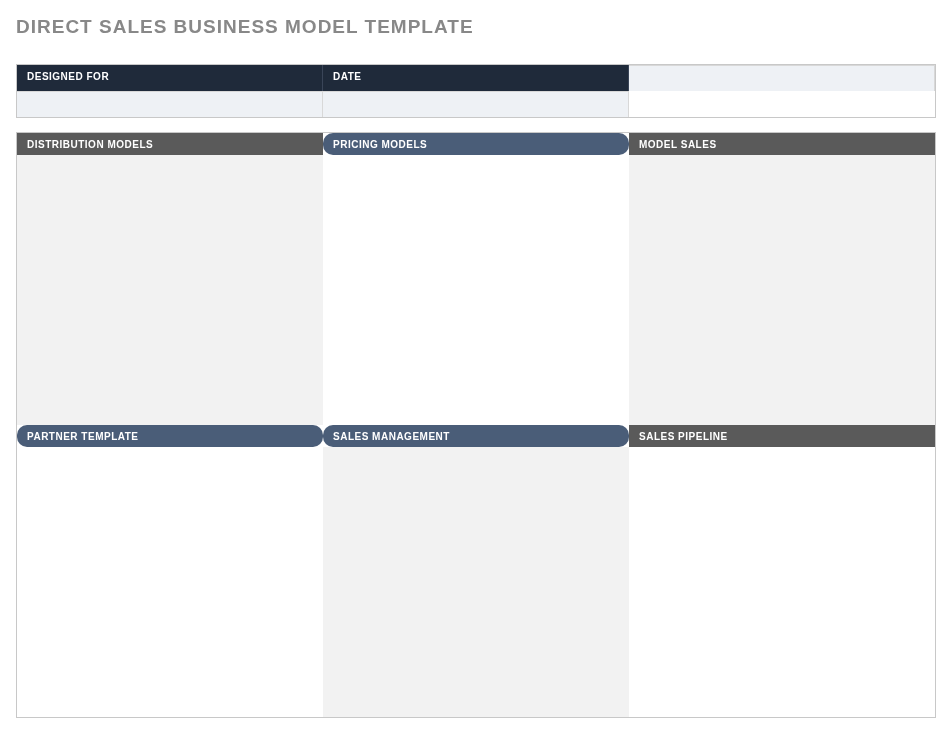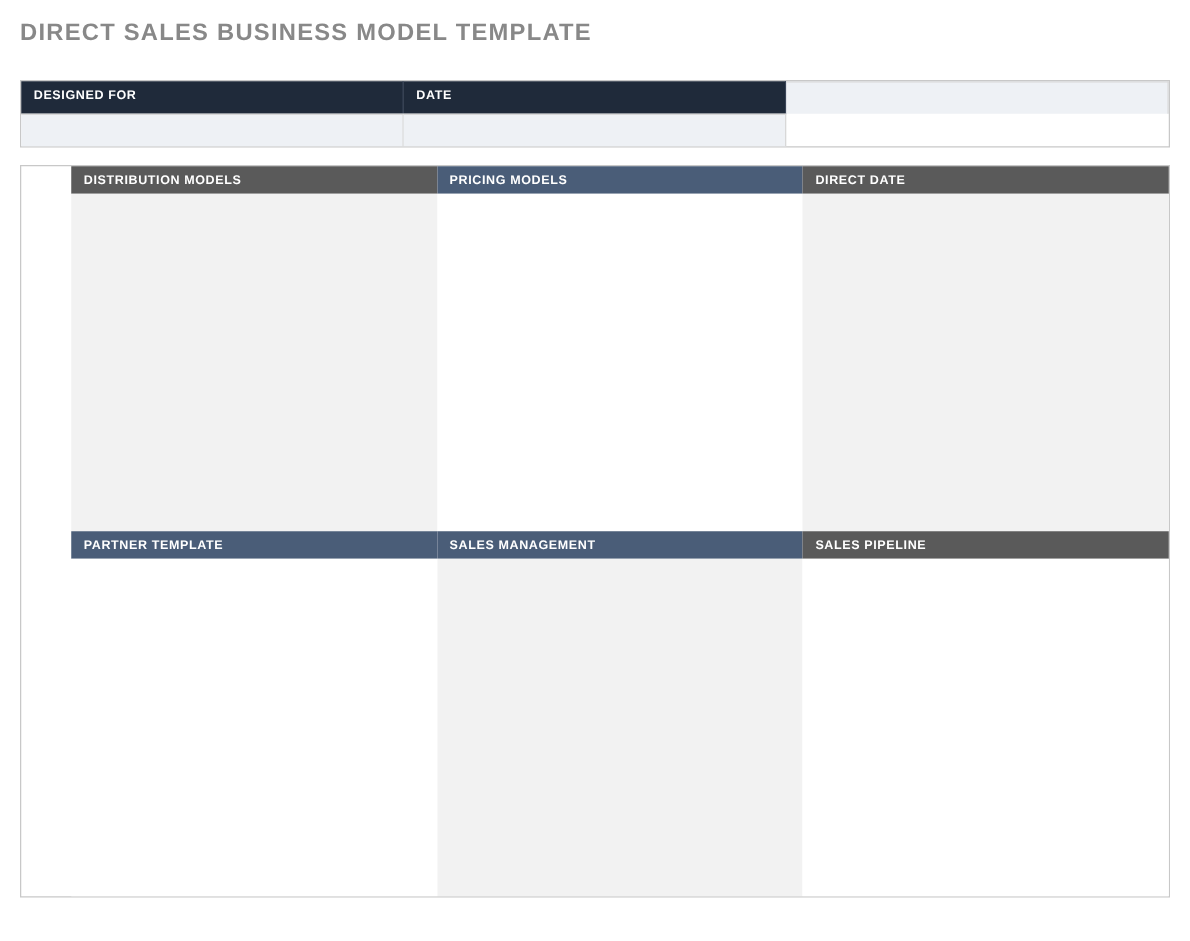--- a/index.html
+++ b/index.html
@@ -40,33 +40,32 @@
     padding: 4px 10px;
     font-size: 11px;
     color: #333;
   }
   .meta-cell:nth-child(6) { border-right: none; }
   .main-grid {
     display: grid;
     grid-template-columns: 1fr 1fr 1fr;
     grid-template-rows: 22px 270px 22px 270px;
     border: 1px solid #c8c8c8;
-    padding-left: 40px;
   }
   .col-header {
     color: #ffffff;
     font-size: 10px;
     font-weight: bold;
     letter-spacing: 0.5px;
     padding: 5px 10px;
     display: flex;
     align-items: center;
   }
   .bg-dark { background: #5a5a5a; }
-  .bg-blue { background: #4a5d78; }
+  .bg-blue { background: #4a5d78; border-radius: 10px; }
   .content-cell {
     padding: 6px 10px;
     font-size: 11px;
     color: #333;
   }
   .bg-light { background: #f2f2f2; }
   .bg-white { background: #ffffff; }
 </style>
 </head>
 <body>
@@ -78,21 +77,21 @@
   <div class="meta-header">DATE</div>
   <div class="meta-cell"></div>
   <div class="meta-cell"></div>
   <div class="meta-cell"></div>
 </div>
 
 <div class="main-grid">
 
   <div class="col-header bg-dark">DISTRIBUTION MODELS</div>
   <div class="col-header bg-blue">PRICING MODELS</div>
-  <div class="col-header bg-dark">DIRECT DATE</div>
+  <div class="col-header bg-dark">MODEL SALES</div>
 
   <div class="content-cell bg-light"></div>
   <div class="content-cell bg-white"></div>
   <div class="content-cell bg-light"></div>
 
   <div class="col-header bg-blue">PARTNER TEMPLATE</div>
   <div class="col-header bg-blue">SALES MANAGEMENT</div>
   <div class="col-header bg-dark">SALES PIPELINE</div>
 
   <div class="content-cell bg-white"></div>

